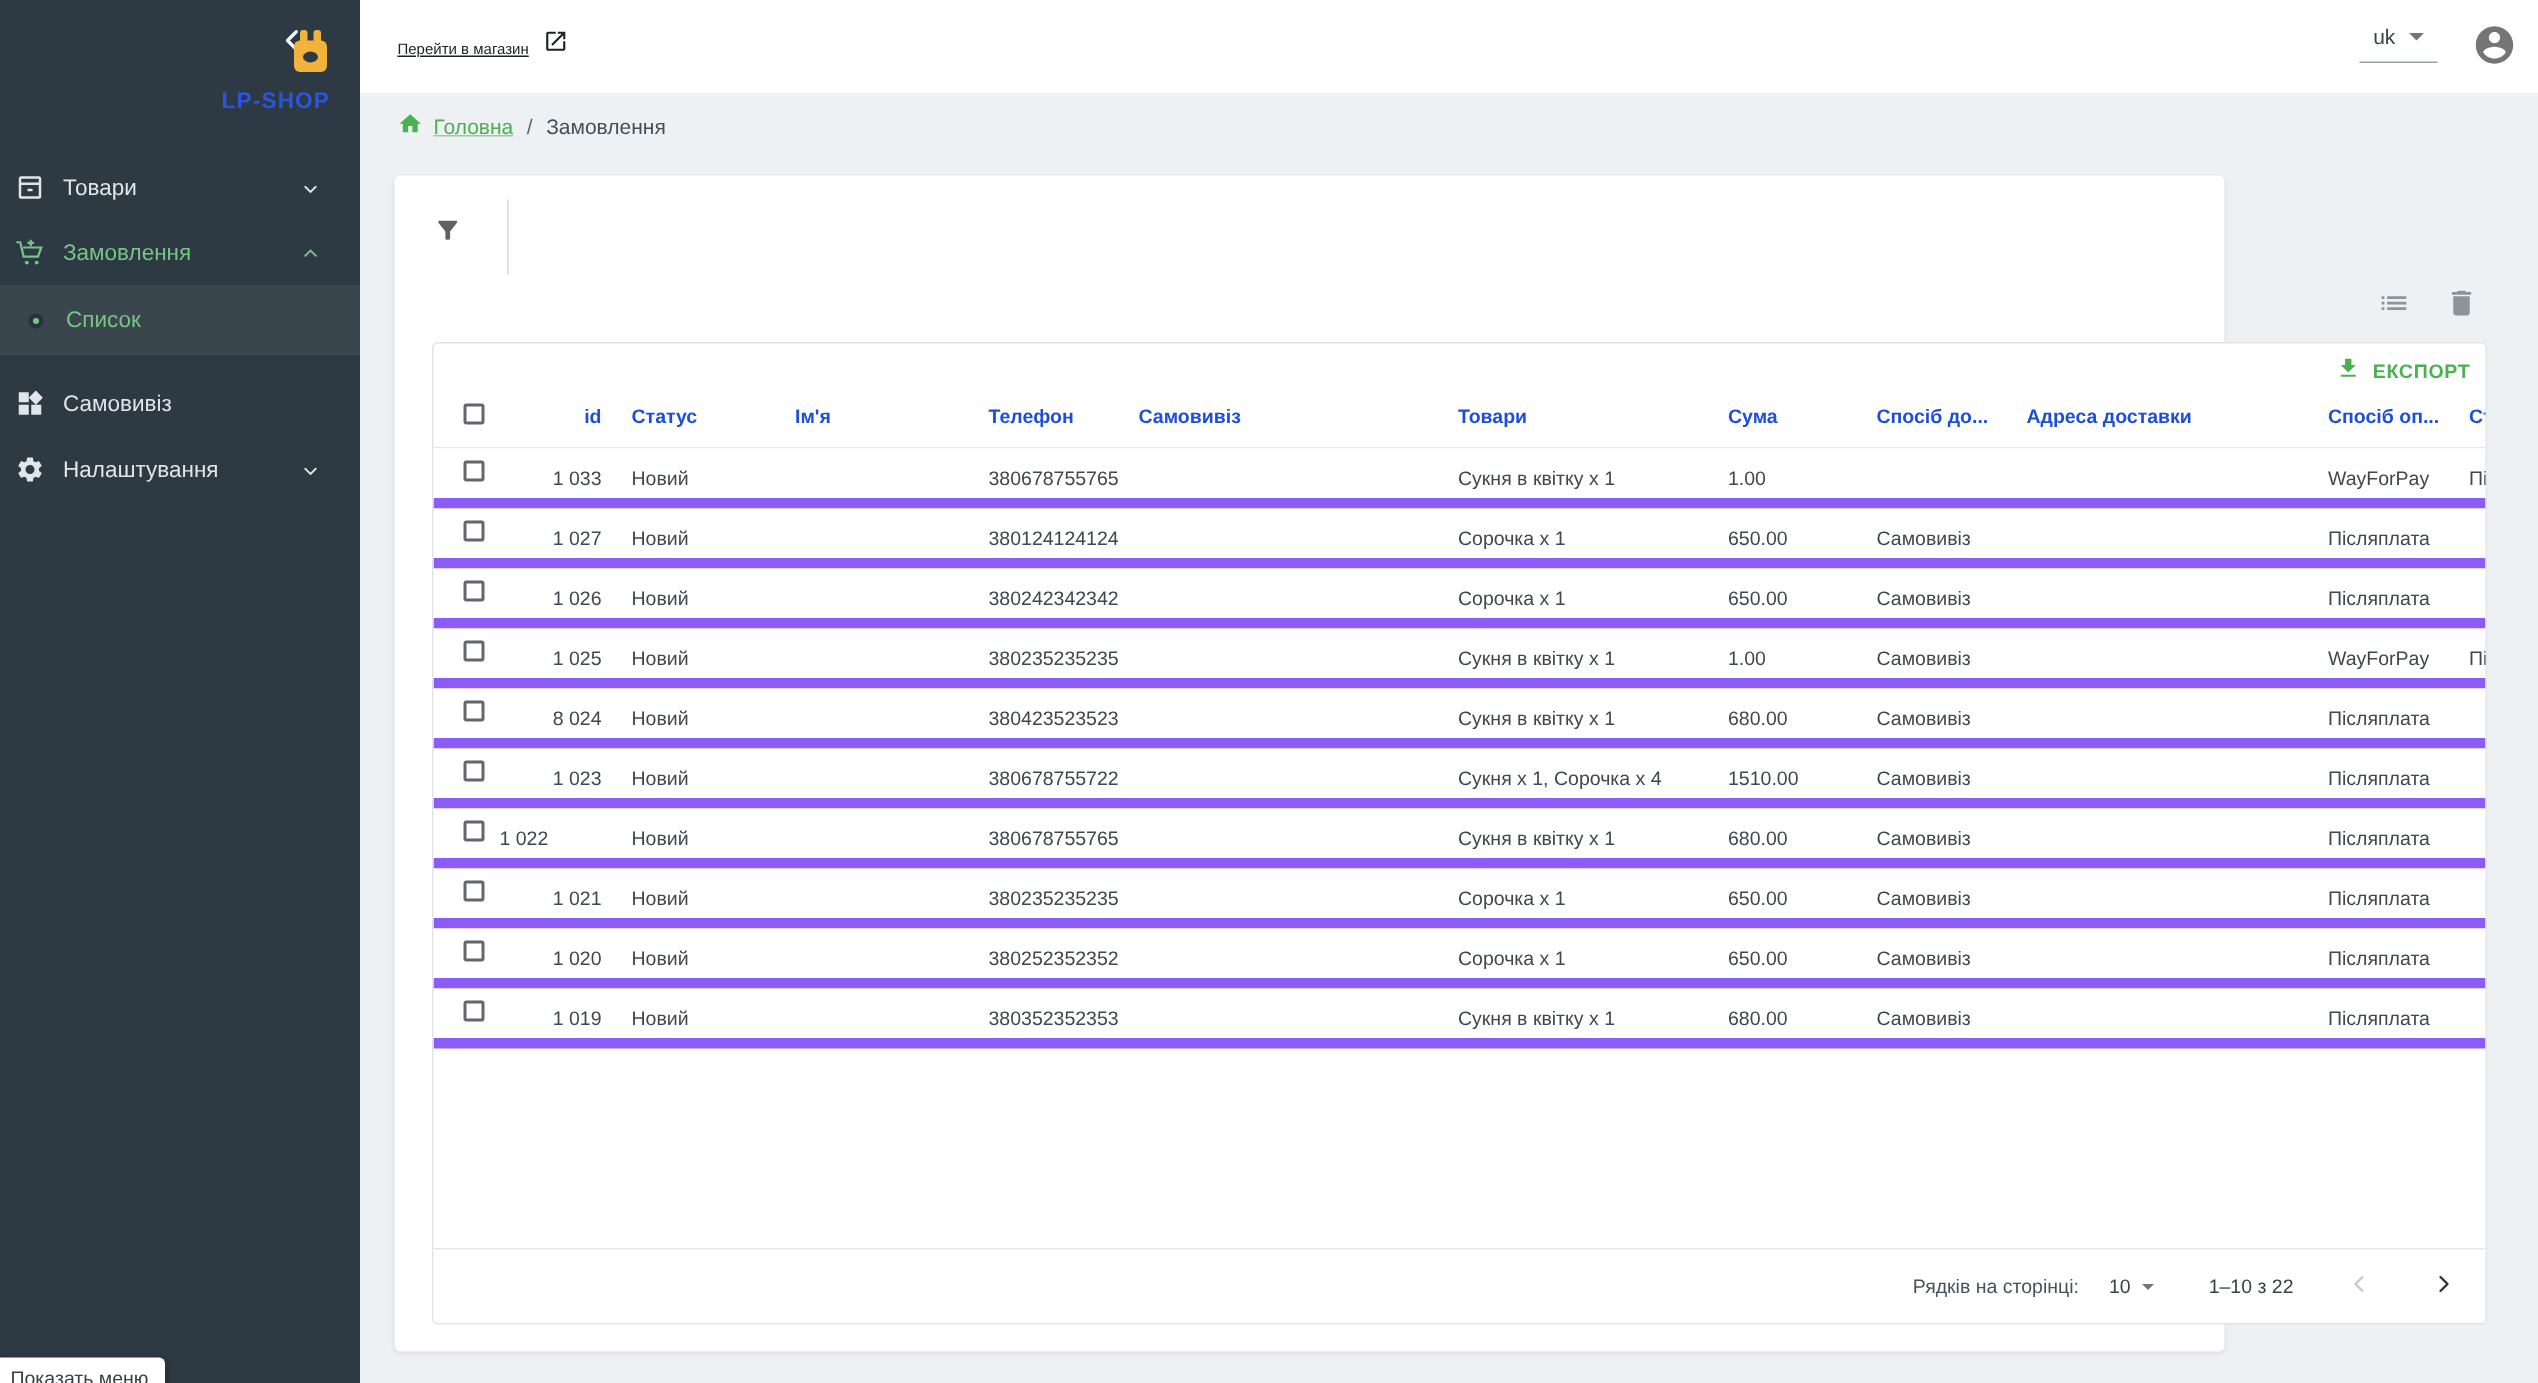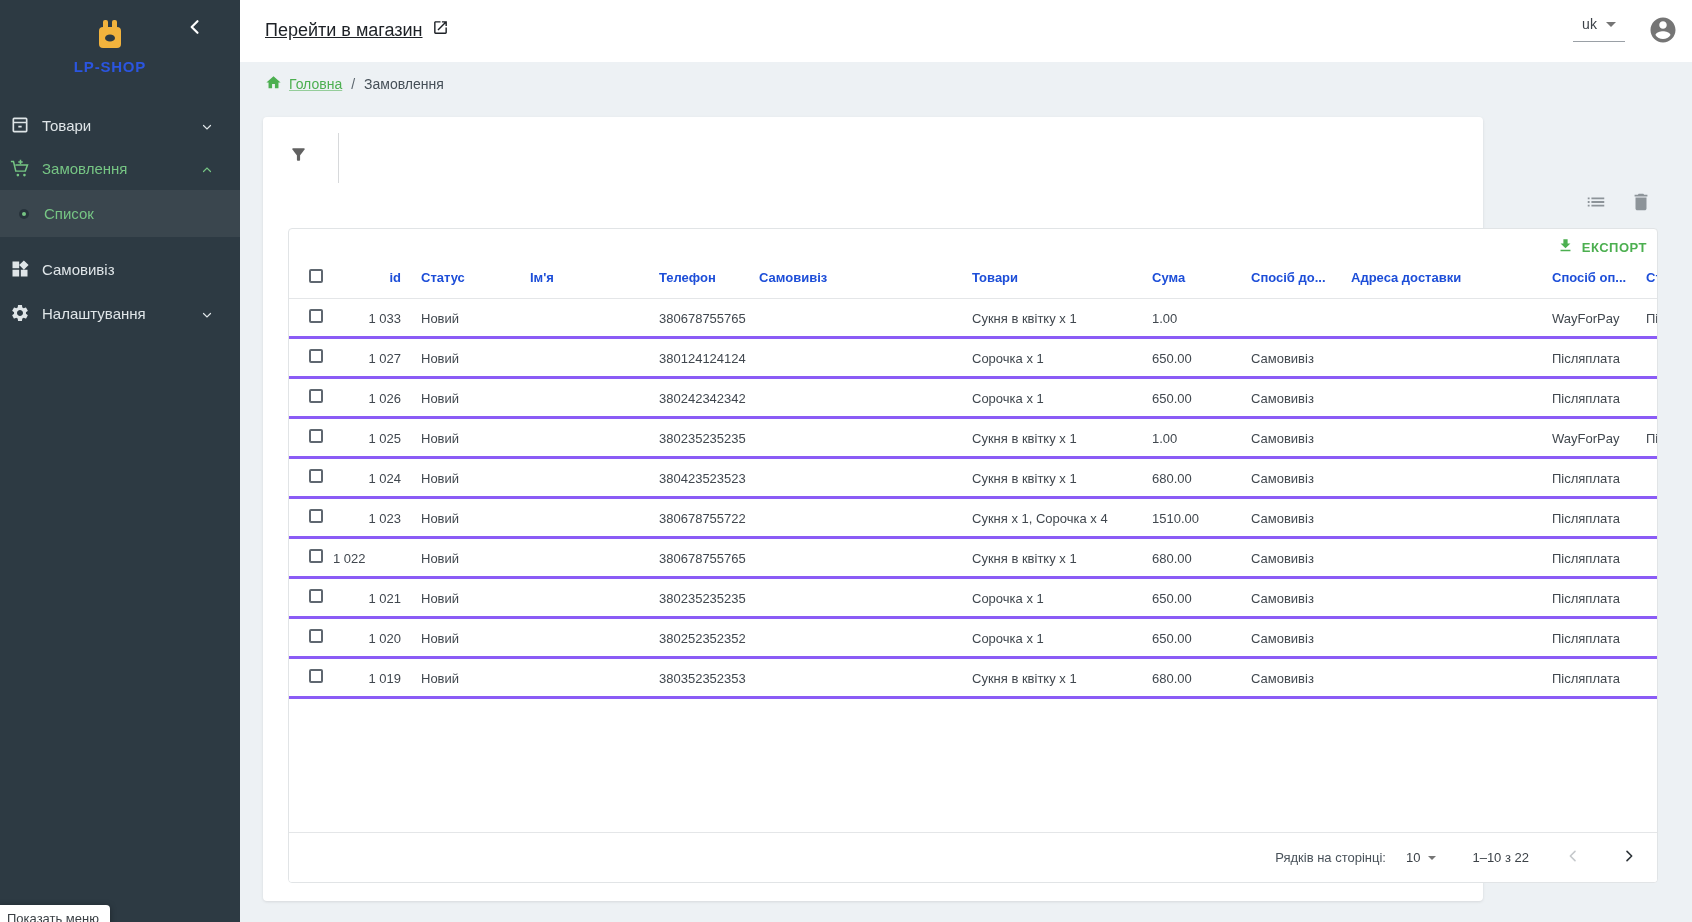--- a/index.html
+++ b/index.html
@@ -3,36 +3,36 @@
 <meta charset="utf-8">
 <style>
   * { margin:0; padding:0; box-sizing:border-box; }
   html,body { width:1692px; height:922px; }
   .root { position:relative; width:1692px; height:922px; background:#edf1f4;
           font-family:"Liberation Sans", sans-serif; overflow:hidden; }
 
   
   .sidebar { position:absolute; left:0; top:0; width:240px; height:922px; background:#2d3a43; z-index:5; }
   .collapse-btn { position:absolute; top:17px; right:33px; width:22px; height:22px; cursor:pointer; }
-  .logo { position:absolute; top:18px; left:0; width:220px; text-align:center; }
+  .logo { position:absolute; top:18px; left:0; width:220px; text-align:right; }
   .logo-text { display:block; margin-top:4px; color:#2b55e0; font-size:15px; font-weight:800; letter-spacing:0.8px; }
   .menu-item { position:absolute; left:0; width:240px; height:42px; display:flex; align-items:center;
                padding-left:8px; color:#dfe5e8; font-size:15px; cursor:pointer; }
   .menu-item .mi-icon { width:24px; height:24px; display:flex; align-items:center; justify-content:center; }
   .menu-item .mi-label { margin-left:10px; }
   .menu-item .mi-chevron { position:absolute; right:27px; top:50%; margin-top:-6px; }
   .mi-green { color:#76c584; }
   .submenu-active { background:#3a464e; height:47px; padding-left:10px; }
   .bullet { position:relative; width:10px; height:10px; border-radius:50%; background:#27333b; margin-left:3px; }
   .bullet::after { content:""; position:absolute; left:3px; top:3px; width:4px; height:4px; border-radius:50%; background:#76c584; }
 
   
   .topbar { position:absolute; left:240px; top:0; width:1452px; height:62px; background:#ffffff; }
   .store-link { position:absolute; left:25px; top:19px; display:flex; align-items:flex-end; gap:9px;
-                font-size:18px; color:#1d2126; cursor:pointer; }
+                font-size:10px; color:#1d2126; cursor:pointer; }
   .store-link .lnk { text-decoration:underline; }
   .lang-select { position:absolute; left:1333px; top:16px; width:52px; padding-bottom:9px;
                  border-bottom:1px solid #9aa0a6; display:flex; align-items:center; justify-content:center;
                  gap:9px; font-size:14px; color:#3c4248; cursor:pointer; }
   .caret-down { width:0; height:0; border-left:5px solid transparent; border-right:5px solid transparent;
                 border-top:5px solid #757575; }
   .avatar-btn { position:absolute; left:1408px; top:15px; width:30px; height:30px; cursor:pointer; }
 
   
   .breadcrumb { position:absolute; left:265px; top:74px; height:20px; display:flex; align-items:center;
@@ -54,21 +54,21 @@
   .trash-btn { left:1363px; top:72px; }
 
   
   .card { position:absolute; left:25px; top:111px; width:1370px; height:655px; background:#fff;
           border:1px solid #e1e4e6; border-radius:4px; overflow:hidden; }
   .export-btn { position:absolute; top:6px; right:10px; height:24px; display:flex; align-items:center;
                 gap:8px; color:#4caf50; font-size:13px; font-weight:bold; letter-spacing:0.5px; cursor:pointer; }
   .hrow { position:absolute; left:0; top:28px; width:100%; height:42px; border-bottom:1px solid #e4e6e8; }
   .hrow .cell { font-weight:bold; color:#1d4ed8; line-height:42px; }
   .tbody { position:absolute; left:0; top:70px; width:100%; }
-  .trow { position:relative; width:100%; height:40px; border-bottom:3px solid #8b5cf6; background:#fff; }
+  .trow { position:relative; width:100%; height:40px; border-bottom:7px solid #8b5cf6; background:#fff; }
   .cell { position:absolute; top:0; font-size:13px; color:#40474e; line-height:40px; white-space:nowrap; }
   .checkbox { position:absolute; top:50%; margin-top:-9px; width:14px; height:14px;
               border:2px solid #5f6770; border-radius:2px; background:#fff; cursor:pointer; }
 
   
   .tfooter { position:absolute; left:0; bottom:0; width:100%; height:50px; border-top:1px solid #e4e6e8;
              display:flex; align-items:center; justify-content:flex-end; padding-right:16px;
              font-size:13px; color:#49525a; background:#fff; }
   .rpp-select { display:flex; align-items:center; gap:8px; margin-left:20px; cursor:pointer; color:#3c4248; }
   .rpp-select .caret-down { border-left-width:4px; border-right-width:4px; border-top-width:4px; }
@@ -305,21 +305,21 @@
             <div class="cell" style="left: 470px; width: 208px;"></div>
             <div class="cell" style="left: 683px; width: 176px;">Сукня в квітку x 1</div>
             <div class="cell" style="left: 863px; width: 92px;">1.00</div>
             <div class="cell" style="left: 962px; width: 96px;">Самовивіз</div>
             <div class="cell" style="left: 1062px; width: 196px;"></div>
             <div class="cell" style="left: 1263px; width: 92px;">WayForPay</div>
             <div class="cell" style="left: 1357px; width: 60px;">Пі</div>
           </div>
           <div class="trow">
             <span class="checkbox" style="left: 20px;"></span>
-            <div class="cell" style="left: 44px; width: 68px; text-align: right;">1 024</div>
+            <div class="cell" style="left: 44px; width: 68px; text-align: right;">8 024</div>
             <div class="cell" style="left: 132px; width: 104px;">Новий</div>
             <div class="cell" style="left: 241px; width: 124px;"></div>
             <div class="cell" style="left: 370px; width: 96px;">380423523523</div>
             <div class="cell" style="left: 470px; width: 208px;"></div>
             <div class="cell" style="left: 683px; width: 176px;">Сукня в квітку x 1</div>
             <div class="cell" style="left: 863px; width: 92px;">680.00</div>
             <div class="cell" style="left: 962px; width: 96px;">Самовивіз</div>
             <div class="cell" style="left: 1062px; width: 196px;"></div>
             <div class="cell" style="left: 1263px; width: 92px;">Післяплата</div>
             <div class="cell" style="left: 1357px; width: 60px;"></div>

